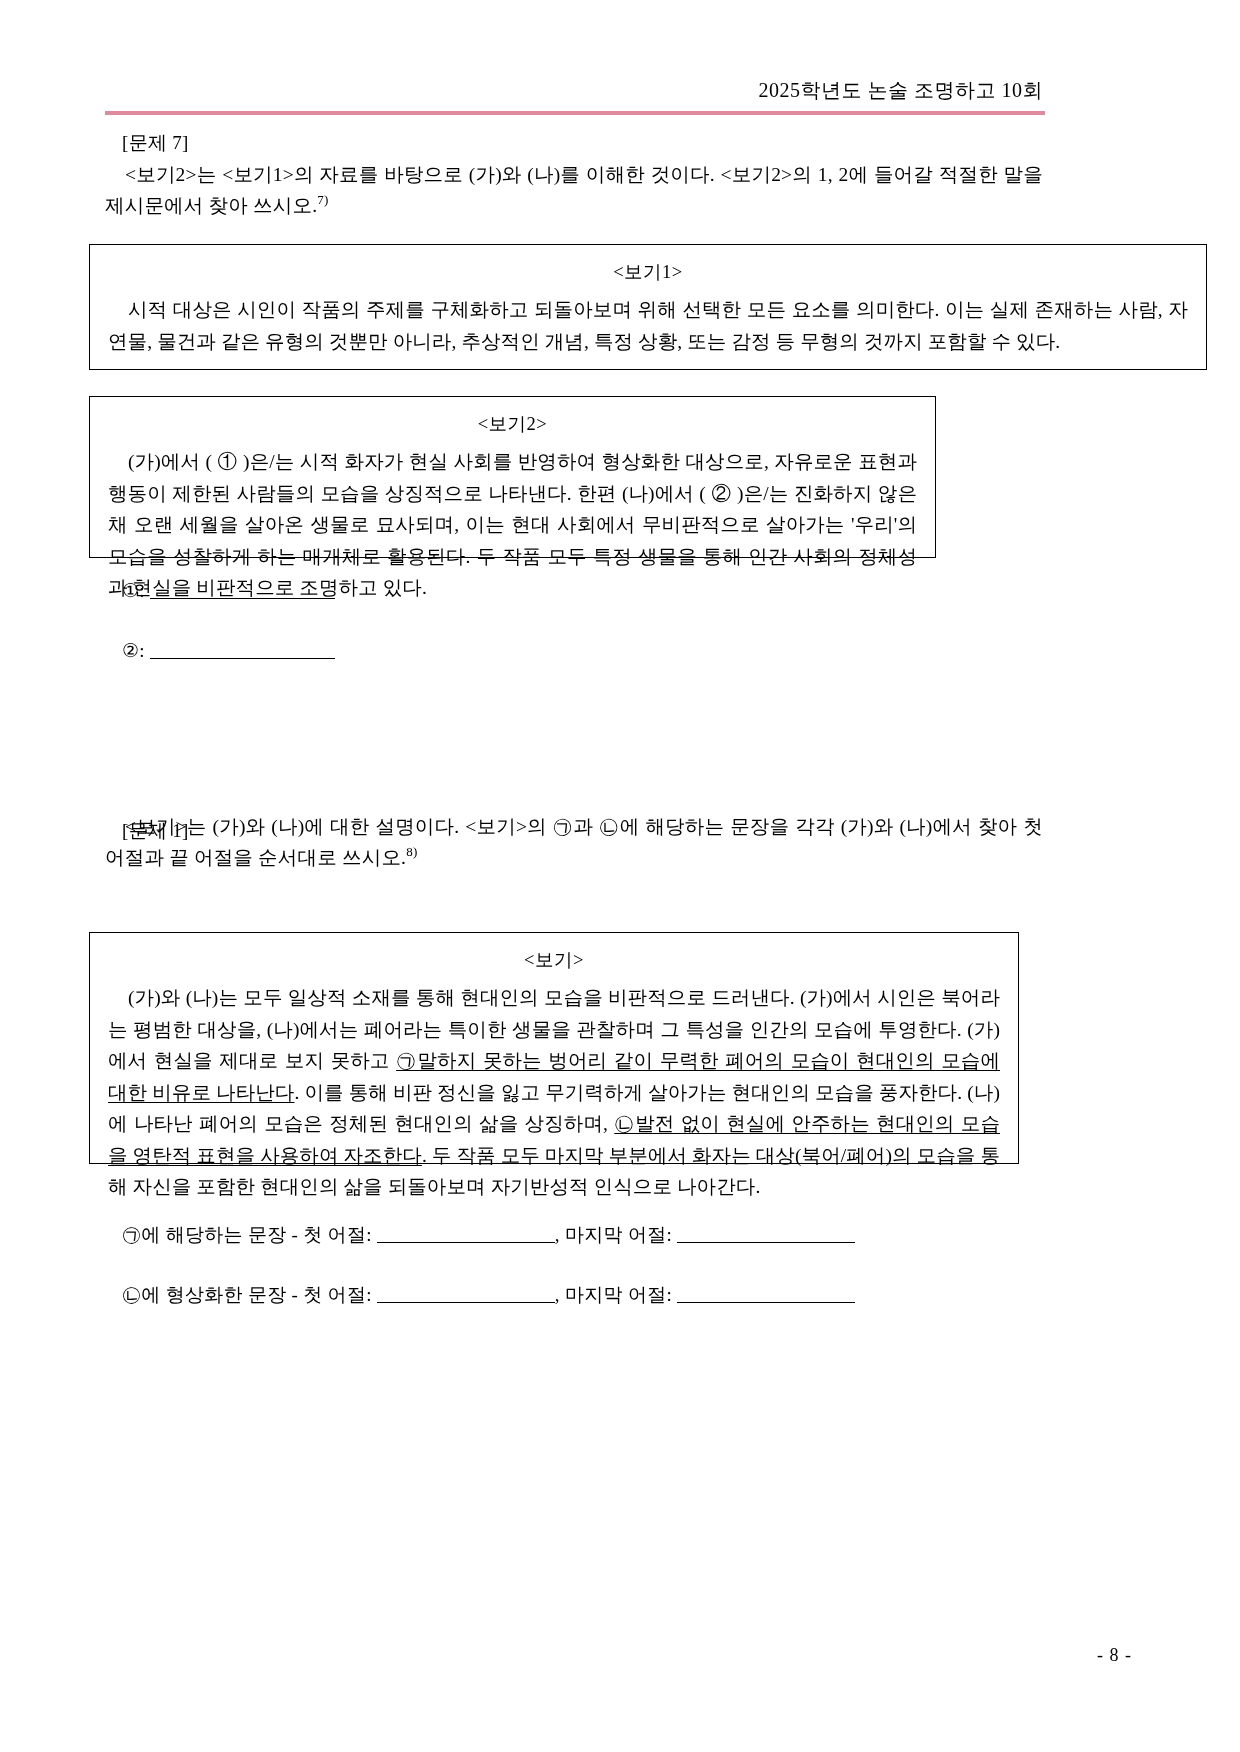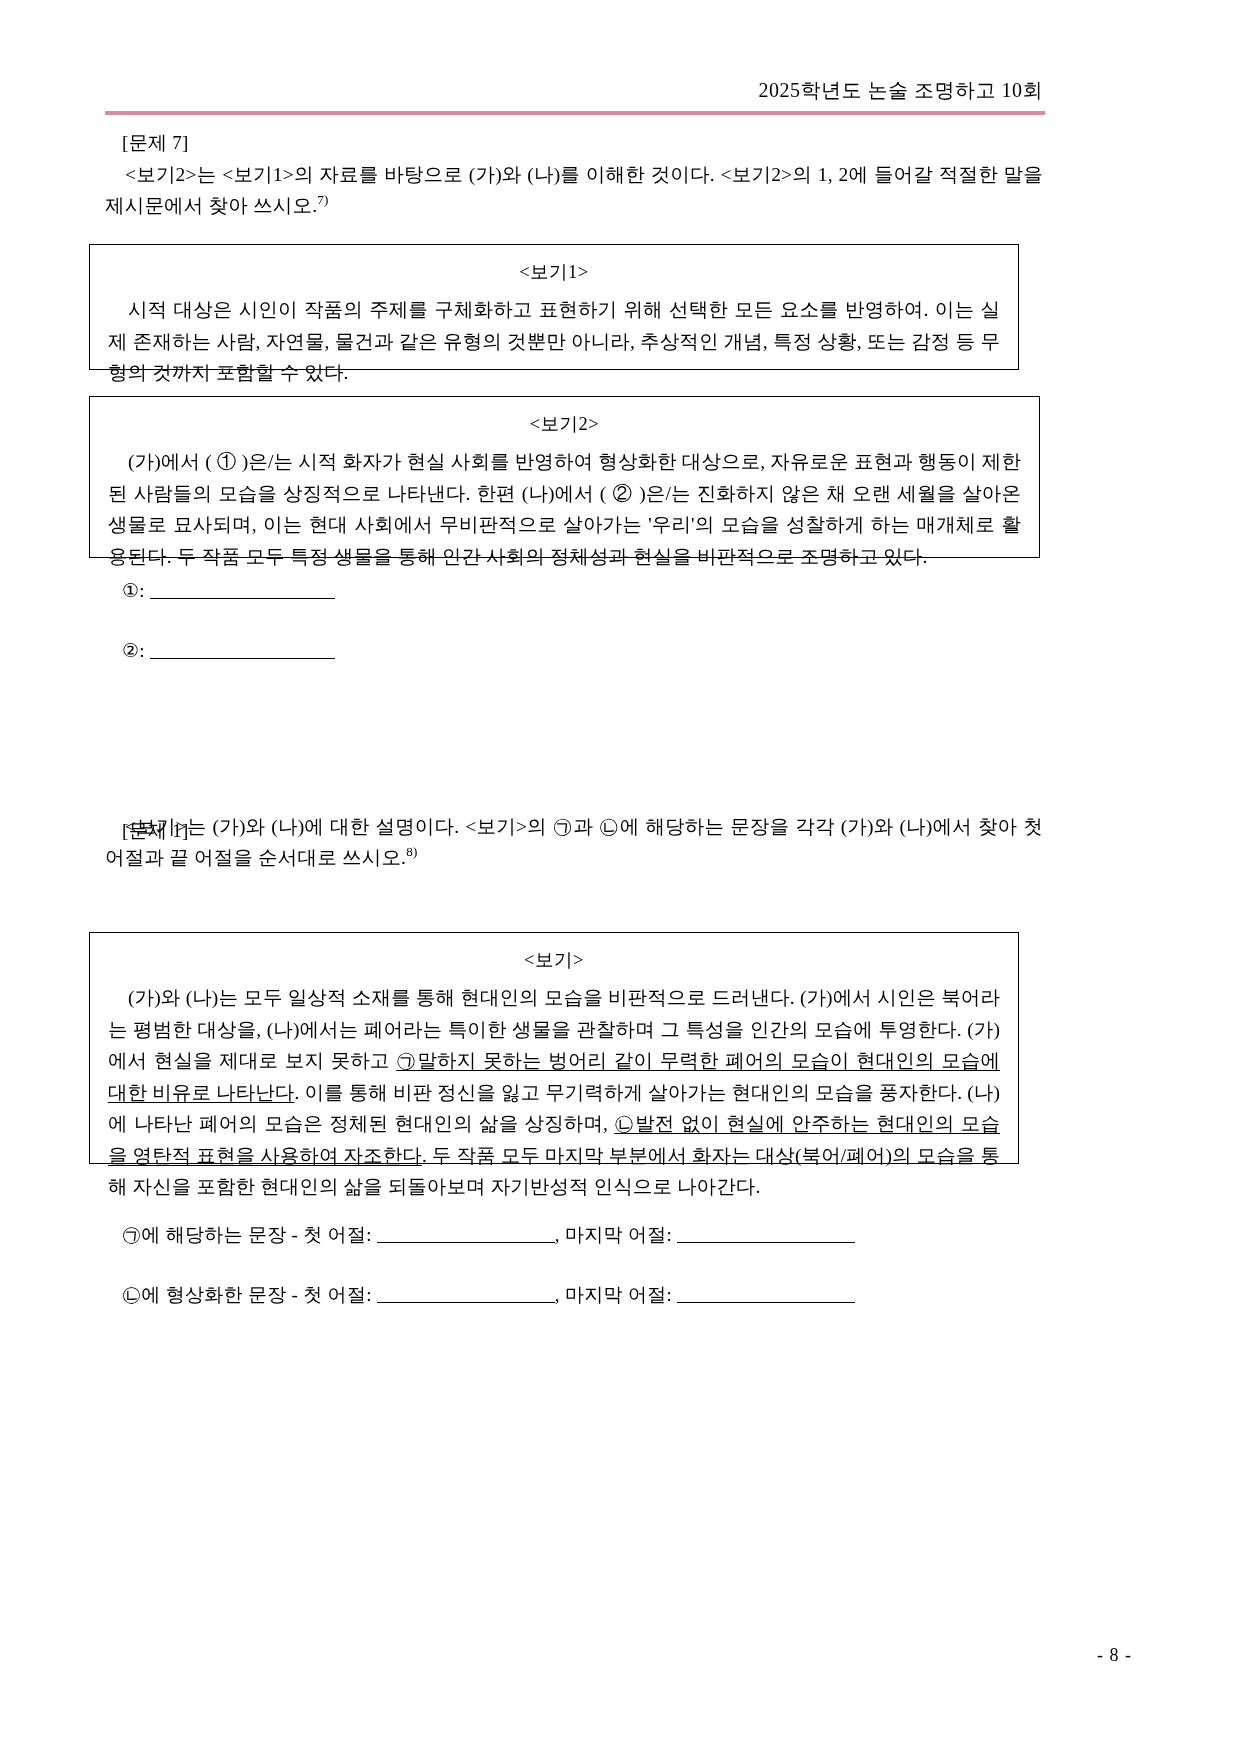--- a/index.html
+++ b/index.html
@@ -123,26 +123,26 @@
 
   <div class="header-wrap">
     <div class="header-title">2025학년도 논술 조명하고 10회</div>
     <div class="header-rule" style="background: rgb(224, 138, 158);"></div>
   </div>
 
   <div class="qnum" style="left:122px; top:130px;">[문제 7]</div>
 
   <div class="qstem" style="left:105px; top:160px; width:938px; text-indent:20px;"><span>&lt;보기2&gt;는 &lt;보기1&gt;의 자료를 바탕으로 (가)와 (나)를 이해한 것이다. &lt;보기2&gt;의 1, 2에 들어갈 적절한 말을 제시문에서 찾아 쓰시오.</span><span class="sup">7)</span></div>
 
-  <div class="box" style="left:89px; top:244px; width:930px; height:126px;">
+  <div class="box" style="left:89px; top:244px; width:1118px; height:126px;">
     <div class="box-label">&lt;보기1&gt;</div>
-    <div class="box-body">시적 대상은 시인이 작품의 주제를 구체화하고 표현하기 위해 선택한 모든 요소를 반영하여. 이는 실제 존재하는 사람, 자연물, 물건과 같은 유형의 것뿐만 아니라, 추상적인 개념, 특정 상황, 또는 감정 등 무형의 것까지 포함할 수 있다.</div>
+    <div class="box-body">시적 대상은 시인이 작품의 주제를 구체화하고 되돌아보며 위해 선택한 모든 요소를 의미한다. 이는 실제 존재하는 사람, 자연물, 물건과 같은 유형의 것뿐만 아니라, 추상적인 개념, 특정 상황, 또는 감정 등 무형의 것까지 포함할 수 있다.</div>
   </div>
 
-  <div class="box" style="left:89px; top:396px; width:951px; height:162px;font-family:Liberation Serif, serif;">
+  <div class="box" style="left:89px; top:396px; width:847px; height:162px;font-family:Liberation Serif, serif;">
     <div class="box-label">&lt;보기2&gt;</div>
     <div class="box-body">(가)에서 ( ① )은/는 시적 화자가 현실 사회를 반영하여 형상화한 대상으로, 자유로운 표현과 행동이 제한된 사람들의 모습을 상징적으로 나타낸다. 한편 (나)에서 ( ② )은/는 진화하지 않은 채 오랜 세월을 살아온 생물로 묘사되며, 이는 현대 사회에서 무비판적으로 살아가는 '우리'의 모습을 성찰하게 하는 매개체로 활용된다. 두 작품 모두 특정 생물을 통해 인간 사회의 정체성과 현실을 비판적으로 조명하고 있다.</div>
   </div>
 
   <div class="ans-line" style="left:122px; top:578px;"><span>①:</span>
     <span class="blank blank-sm"></span>
   </div>
 
   <div class="ans-line" style="left:122px; top:638px;"><span>②:</span>
     <span class="blank blank-sm"></span>

